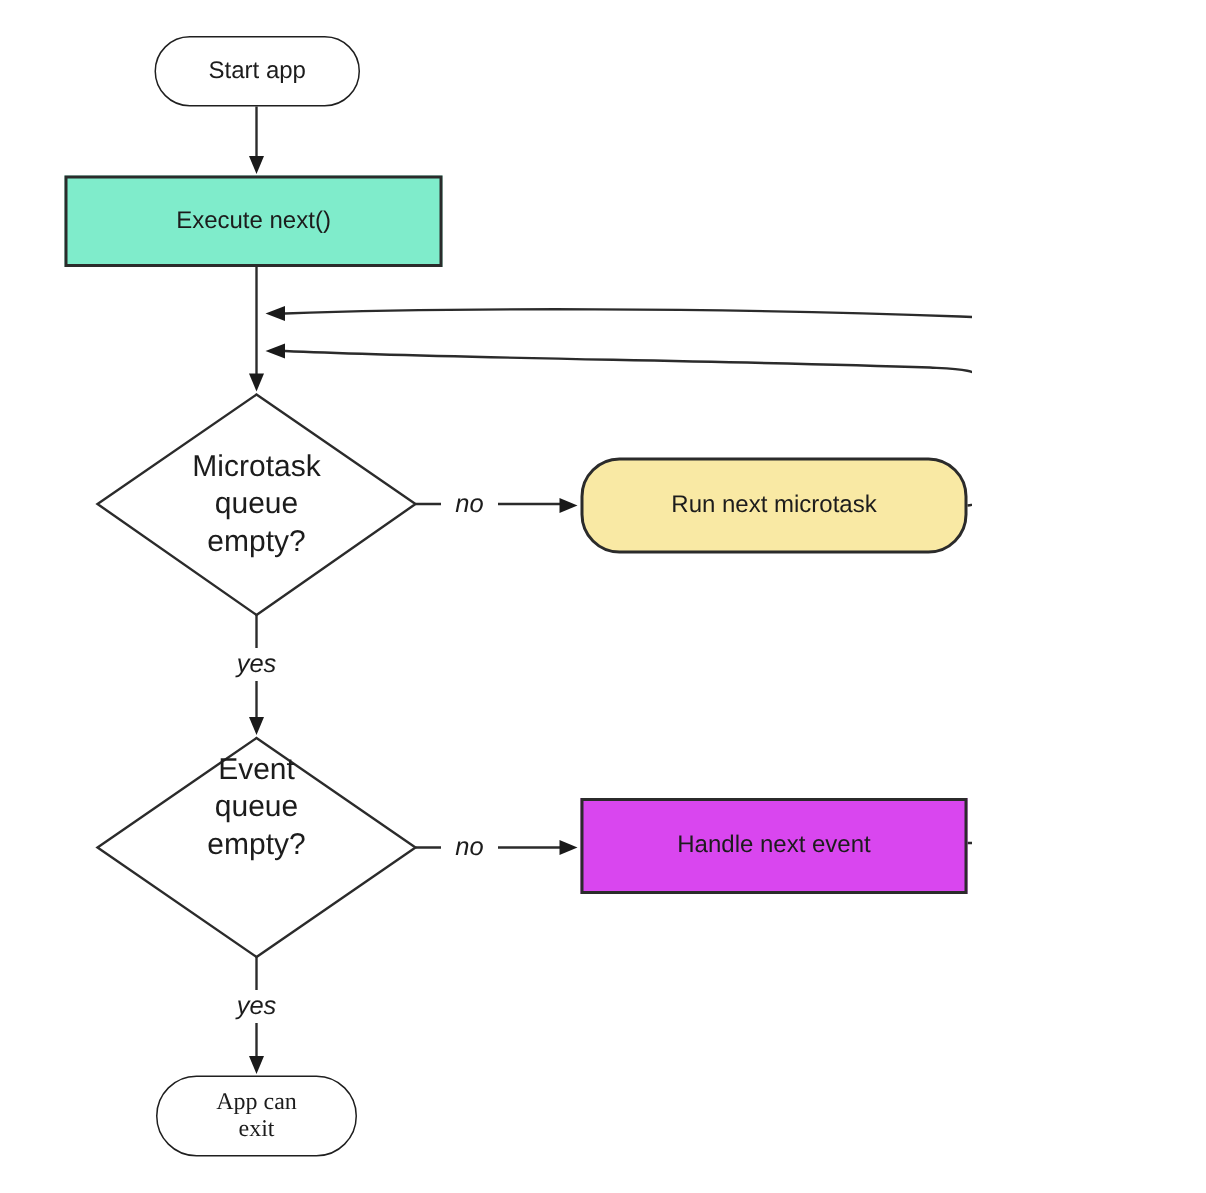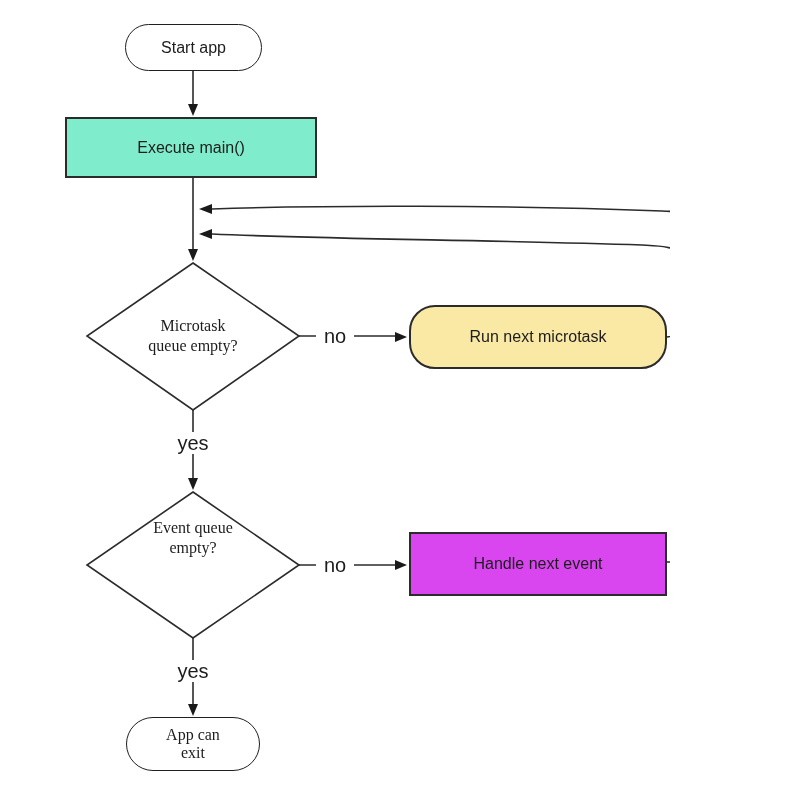--- a/index.html
+++ b/index.html
@@ -3,47 +3,46 @@
 <meta charset="utf-8">
 <style>
   html,body{margin:0;padding:0;background:#fff;}
   #canvas{
     position:relative;
     width:648px;height:795px;
     background:#ffffff;
     font-family:"Liberation Sans","DejaVu Sans",sans-serif;
     color:#1c1c1c;
     overflow:hidden;
-    margin-left:22px;
   }
   #connector-layer{position:absolute;left:0;top:0;z-index:1;}
   .edge{fill:none;stroke:#2b2b2b;stroke-width:1.6px;}
   .arrowhead{fill:#1a1a1a;stroke:none;}
   .node{
     position:absolute;z-index:2;
     display:flex;align-items:center;justify-content:center;
     text-align:center;font-size:16px;line-height:1.2;
     box-sizing:border-box;
   }
   .terminator{
     background:#ffffff;border:1.6px solid #1f1f1f;border-radius:28px;
   }
   .process{
     border:2px solid #2b2b2b;
   }
   .decision-label{
     position:absolute;z-index:2;
     display:flex;align-items:center;justify-content:center;
-    text-align:center;font-size:16px;line-height:1.25;font-family:Liberation Serif, serif;
+    text-align:center;font-size:20px;line-height:1.25;
   }
   .decision-shape{fill:#ffffff;stroke:#2b2b2b;stroke-width:1.6px;}
   .edge-label{
     position:absolute;z-index:3;
     display:flex;align-items:center;justify-content:center;
-    background:#ffffff;font-size:20px;
+    background:#ffffff;font-size:17px;font-style:italic;
   }
 </style>
 </head>
 <body>
 
 <div id="canvas">
 
   <svg id="connector-layer" width="804" height="795" viewBox="0 0 804 795">
 
     <polygon class="decision-shape" points="171,263 277,336 171,410 65,336"></polygon>
@@ -64,21 +63,21 @@
     <polygon class="arrowhead" points="177,209 190,204 190,214"></polygon>
     <polygon class="arrowhead" points="177,234 190,229 190,239"></polygon>
     <polygon class="arrowhead" points="385,337 373,332 373,342"></polygon>
     <polygon class="arrowhead" points="171,490 166,478 176,478"></polygon>
     <polygon class="arrowhead" points="385,565 373,560 373,570"></polygon>
     <polygon class="arrowhead" points="171,716 166,704 176,704"></polygon>
   </svg>
 
   <div class="node terminator" style="left:103px;top:24px;width:137px;height:47px;">Start app</div>
 
-  <div class="node process" style="left: 43px; top: 117px; width: 252px; height: 61px; background-color: rgb(127, 236, 203);">Execute main()</div>
+  <div class="node process" style="left: 43px; top: 117px; width: 252px; height: 61px; background-color: rgb(127, 236, 203);">Execute next()</div>
 
   <div class="decision-label" style="left:119px;top:300px;width:104px;height:72px;">Microtask queue empty?</div>
 
   <div class="node process" style="left: 387px; top: 305px; width: 258px; height: 64px; background-color: rgb(249, 233, 164); border-radius: 26px;">Run next microtask</div>
 
   <div class="decision-label" style="left:116px;top:502px;width:110px;height:72px;">Event queue empty?</div>
 
   <div class="node process" style="left: 387px; top: 532px; width: 258px; height: 64px; background-color: #d946ef;">Handle next event</div>
 
   <div class="node terminator" style="left:104px;top:717px;width:134px;height:54px;line-height:1.15;padding:4px 28px;font-family:Liberation Serif, serif;">App can exit</div>

